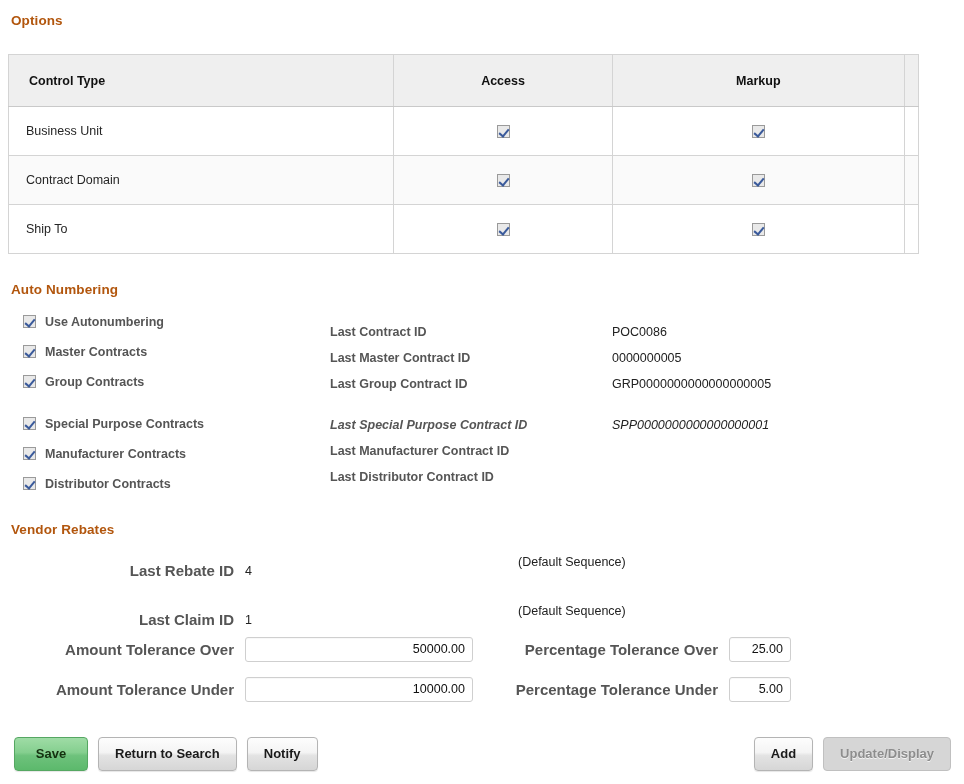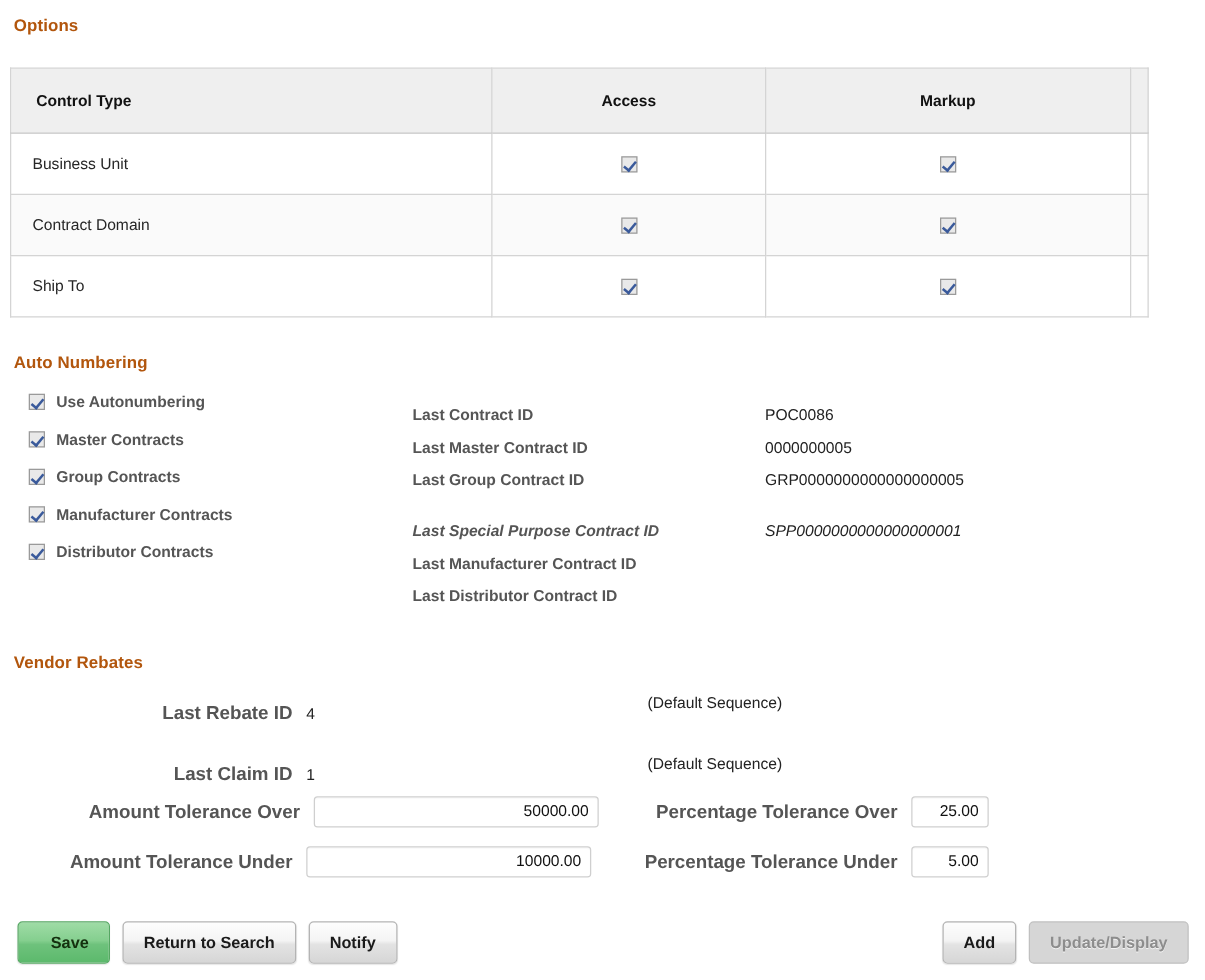--- a/index.html
+++ b/index.html
@@ -204,21 +204,21 @@
     background: #ffffff;
     box-sizing: border-box;
     height: 25px;
     outline: none;
     box-shadow: inset 0 1px 1px rgba(0,0,0,.03);
   }
 
   
   #row-last-rebate  { left: 10px;  top: 557px; }
   #row-last-claim   { left: 10px;  top: 606px; }
-  #row-amt-over     { left: 16px;  top: 636px; }
+  #row-amt-over     { left: 10px;  top: 636px; }
   #row-amt-under    { left: 10px;  top: 676px; }
   #row-last-rebate .vr-label,
   #row-last-claim  .vr-label,
   #row-amt-over    .vr-label,
   #row-amt-under   .vr-label { width: 235px; }
   #row-amt-over input.field,
   #row-amt-under input.field { width: 228px; }
 
   
   #row-seq-1        { left: 518px; top: 549px; }
@@ -250,21 +250,21 @@
     font-weight: bold;
     color: #1a1a1a;
     height: 34px;
     line-height: 32px;
     padding: 0 16px;
     margin-right: 10px;
     border: 1px solid #b4b4b4;
     border-radius: 4px;
     background: linear-gradient(to bottom, #fdfdfd 0%, #f4f4f4 45%, #e3e3e3 55%, #d6d6d6 100%);
     box-shadow: 0 1px 1px rgba(0,0,0,.10);
-    text-align: right;
+    text-align: center;
     cursor: pointer;
     vertical-align: top;
     box-sizing: border-box;
     white-space: nowrap;
   }
   .btn.primary {
     background: linear-gradient(to bottom, #9fdca6 0%, #85cf8f 45%, #6ec27c 55%, #5cb96c 100%);
     border-color: #55a762;
     color: #14300f;
     min-width: 74px;
@@ -340,20 +340,23 @@
 <div id="autonum-list">
   <div class="chk-row">
     <span class="cbx"></span><span class="chk-label">Use Autonumbering</span>
   </div>
   <div class="chk-row">
     <span class="cbx"></span><span class="chk-label">Master Contracts</span>
   </div>
   <div class="chk-row">
     <span class="cbx"></span><span class="chk-label">Group Contracts</span>
   </div>
+  <div class="chk-row gap">
+    <span class="cbx"></span><span class="chk-label">Special Purpose Contracts</span>
+  </div>
   <div class="chk-row">
     <span class="cbx"></span><span class="chk-label">Manufacturer Contracts</span>
   </div>
   <div class="chk-row">
     <span class="cbx"></span><span class="chk-label">Distributor Contracts</span>
   </div>
 </div>
 
 <div id="id-readouts">
   <div class="ro-row">

